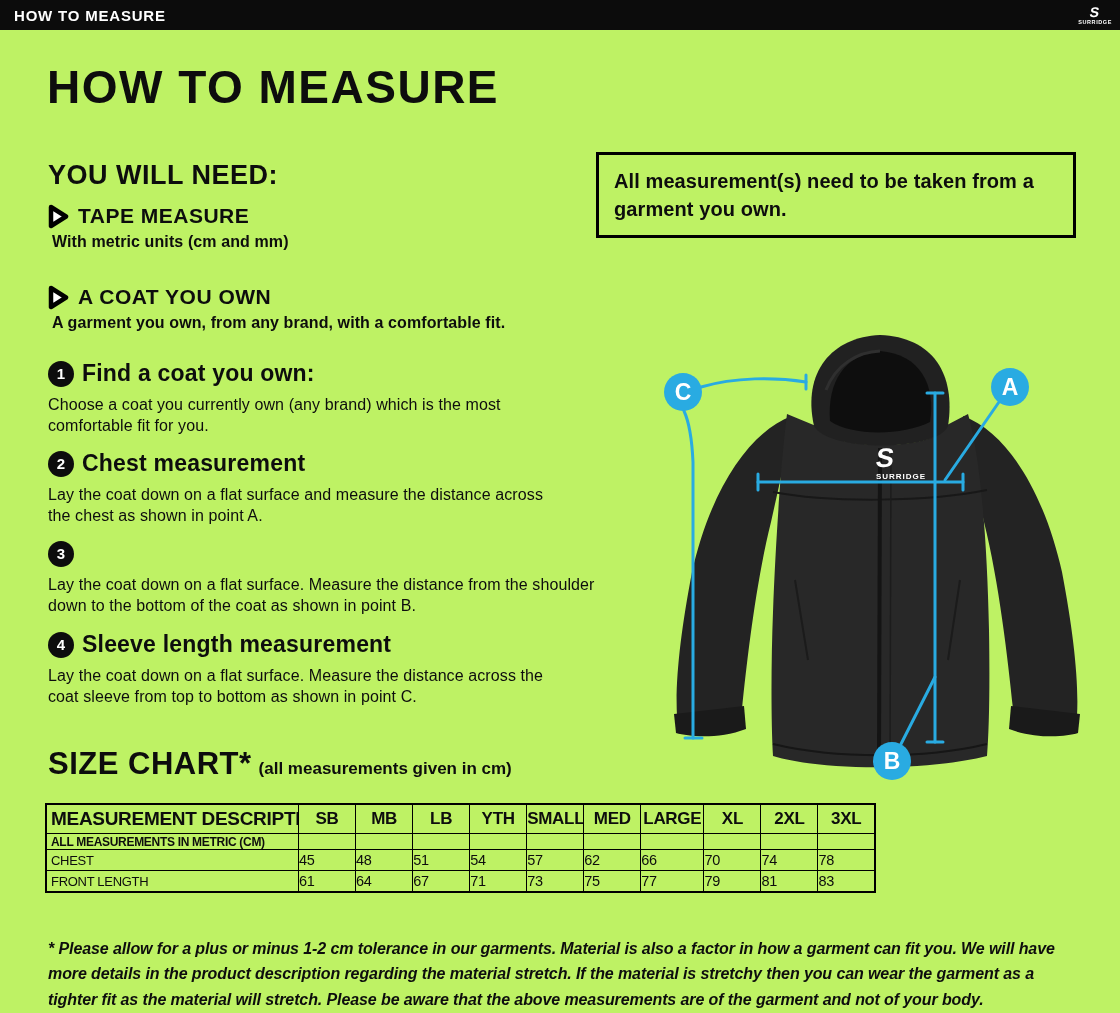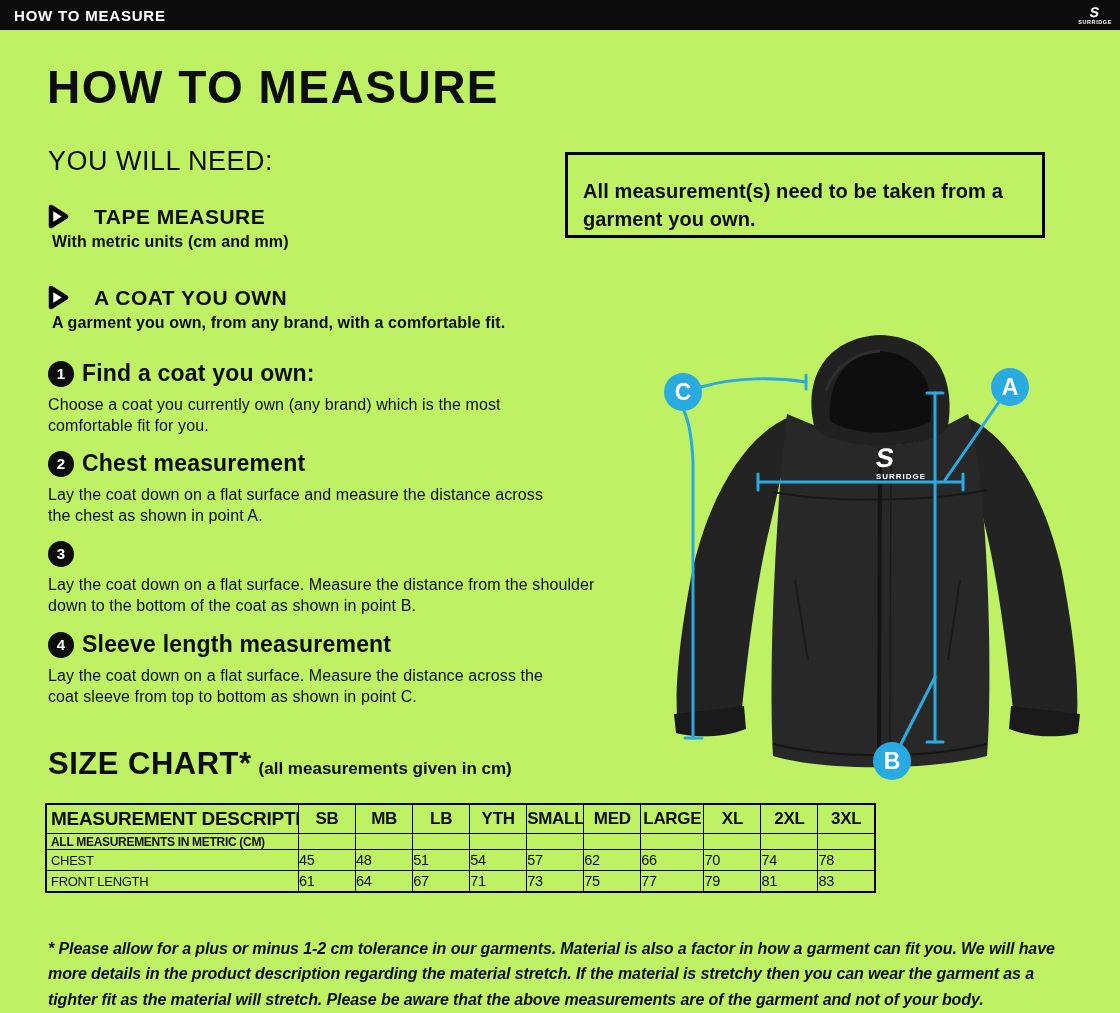--- a/index.html
+++ b/index.html
@@ -9,42 +9,42 @@
   
   .topbar{position:absolute;left:0;top:0;width:1120px;height:30px;background:#0c0c0c;
           display:flex;align-items:center;justify-content:space-between;}
   .topbar-title{color:#fff;font-size:15px;font-weight:bold;letter-spacing:.8px;margin-left:14px;}
   .topbar-logo{margin-right:8px;display:flex;flex-direction:column;align-items:center;line-height:1;}
   .topbar-logo .s{color:#fff;font-weight:bold;font-size:14px;transform:skewX(-10deg);}
   .topbar-logo .w{color:#fff;font-size:5.5px;font-weight:bold;letter-spacing:.6px;margin-top:1px;}
 
   .h1{position:absolute;left:47px;top:60px;font-size:46px;font-weight:800;letter-spacing:1.5px;}
 
-  .ywn-heading{position:absolute;left:48px;top:146px;font-size:27px;font-weight:400;letter-spacing:.5px;}
+  .ywn-heading{position:absolute;left:48px;top:160px;font-size:27px;font-weight:700;letter-spacing:.5px;}
 
   .need-items{position:absolute;left:48px;top:204px;width:560px;}
   .need-item{margin-bottom:34px;}
-  .need-head{display:flex;align-items:center;gap:25px;}
+  .need-head{display:flex;align-items:flex-start;gap:9px;}
   .need-title{font-size:21px;font-weight:800;letter-spacing:.5px;}
   .need-desc{font-size:16px;font-weight:bold;margin:4px 0 0 4px;letter-spacing:.1px;}
 
   .steps{position:absolute;left:48px;top:360px;width:600px;}
   .step{position:absolute;left:0;}
   .step:nth-child(1){top:0px;}
   .step:nth-child(2){top:90px;}
   .step:nth-child(3){top:181px;}
   .step:nth-child(4){top:271px;}
   .step-head{display:flex;align-items:center;gap:8px;}
   .step-num{width:26px;height:26px;border-radius:50%;background:#0d0d0d;color:#fff;
             font-size:15px;font-weight:800;line-height:26px;text-align:center;flex:0 0 26px;}
   .step-title{font-size:23px;font-weight:800;letter-spacing:.2px;}
   .step-desc{font-size:16px;font-weight:normal;line-height:1.33;margin-top:7px;white-space:pre-line;letter-spacing:.1px;}
 
-  .callout{position:absolute;left:565px;top:152px;width:480px;height:86px;border:3px solid #000;
-           box-sizing:border-box;padding:23px 15px;font-size:20px;font-weight:800;line-height:1.38;letter-spacing:.1px;}
+  .callout{position:absolute;left:596px;top:152px;width:480px;height:86px;border:3px solid #000;
+           box-sizing:border-box;padding:13px 15px;font-size:20px;font-weight:800;line-height:1.38;letter-spacing:.1px;}
 
   .jacket{position:absolute;left:630px;top:330px;}
 
   .size-chart-head{position:absolute;left:48px;top:746px;display:flex;align-items:baseline;}
   .size-chart-title{font-size:31px;font-weight:800;letter-spacing:.5px;text-align:center;}
   .size-chart-sub{font-size:17px;font-weight:bold;margin-left:7px;}
 
   table.sizes{position:absolute;left:45px;top:803px;width:831px;border-collapse:collapse;
               table-layout:fixed;border:2px solid #000;letter-spacing:-.3px;}
   table.sizes th,table.sizes td{border:1.5px solid #000;padding:0;overflow:hidden;white-space:nowrap;}

